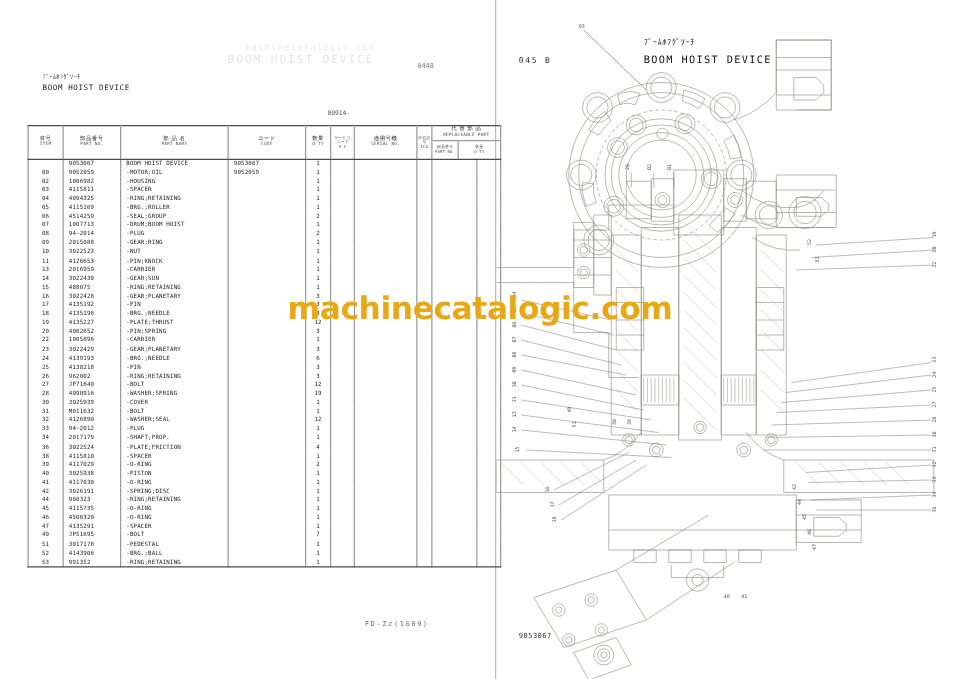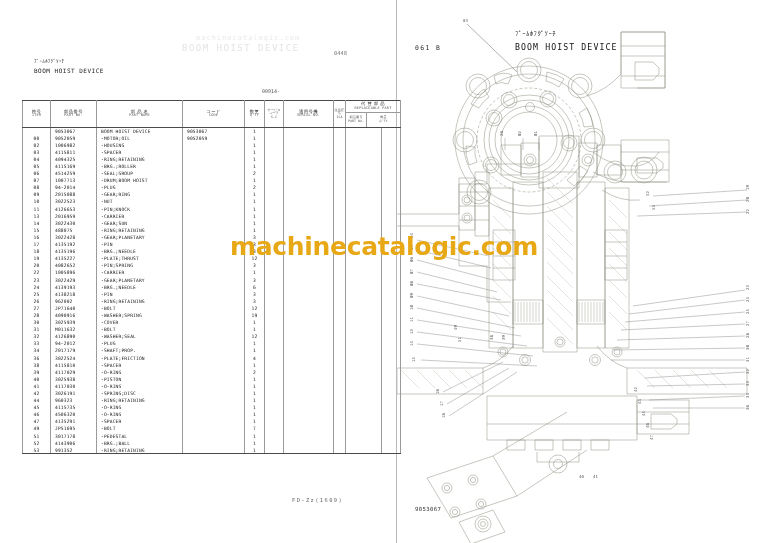--- a/index.html
+++ b/index.html
@@ -779,21 +779,21 @@
             <td class="c-rpart"></td>
             <td class="c-rqty"></td>
           </tr>
         </tbody>
     </table>
 
     <div class="form-code-bottom">FD-Zz(1609)</div>
   </div>
 
   <div class="right-pane">
-    <div class="dwg-page-no">061 B</div>
+    <div class="dwg-page-no">045 B</div>
     <div class="dwg-jp">ﾌﾞｰﾑﾎﾌｸﾞｿｰﾁ</div>
     <div class="dwg-en">BOOM HOIST DEVICE</div>
     <div class="dwg-drawno">9053067</div>
 
     <svg class="dwg-svg" viewBox="0 0 371 543">
       <g fill="none" stroke="#8f8f80" stroke-width="0.5" stroke-linejoin="round">
 
         <g>
           <circle cx="132" cy="140" r="74"></circle>
           <circle cx="132" cy="140" r="66"></circle>

